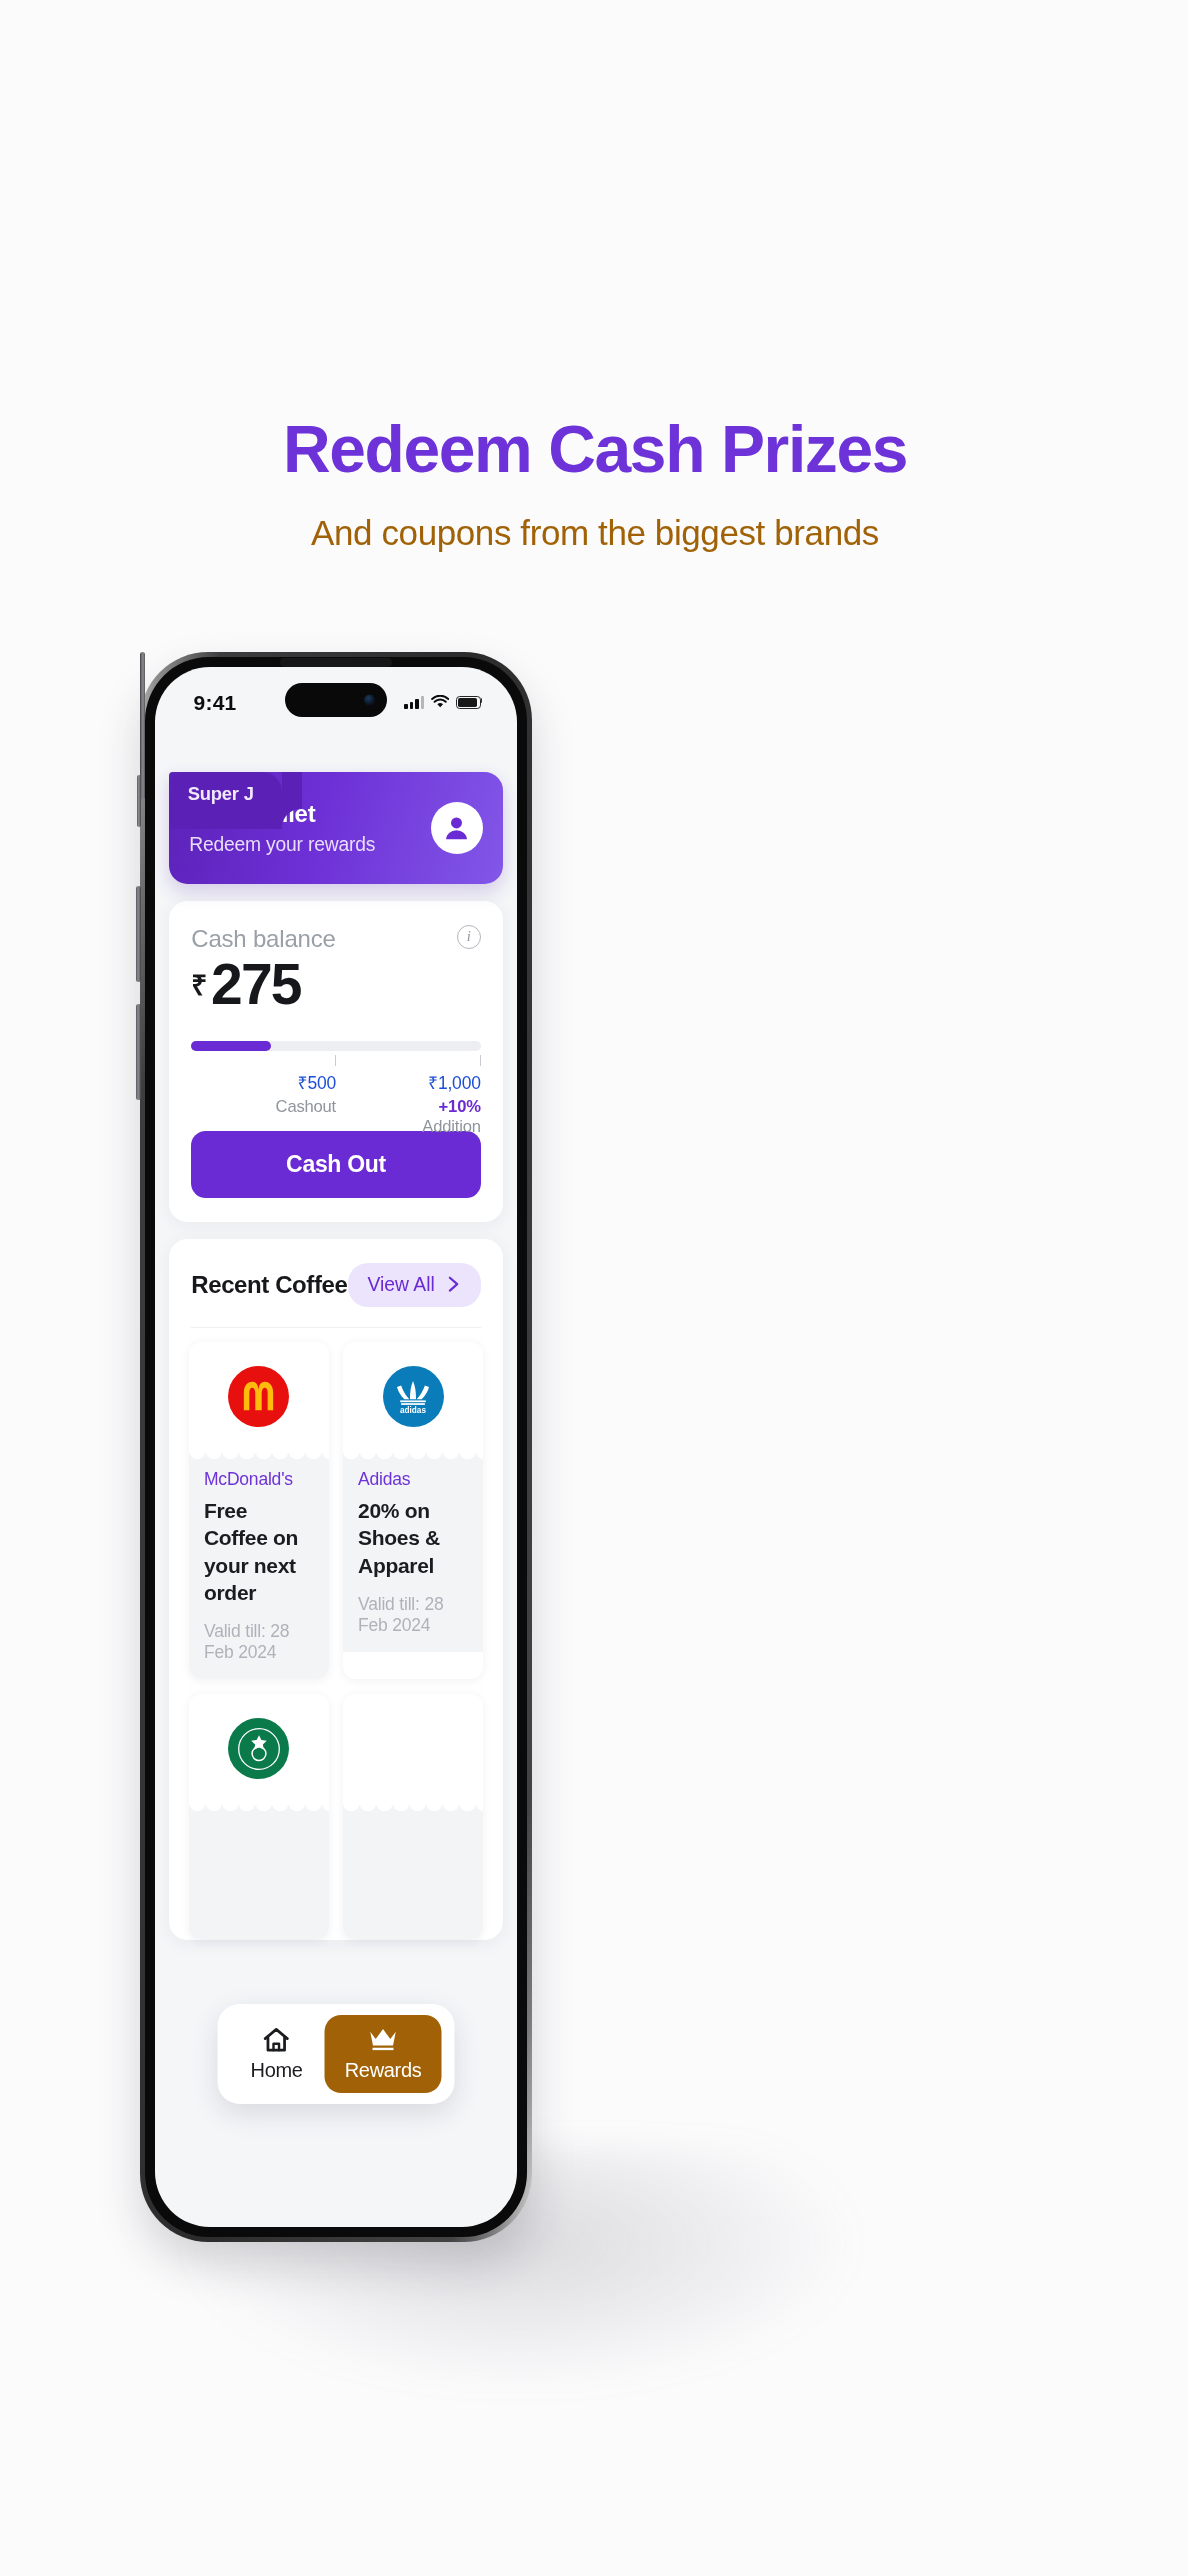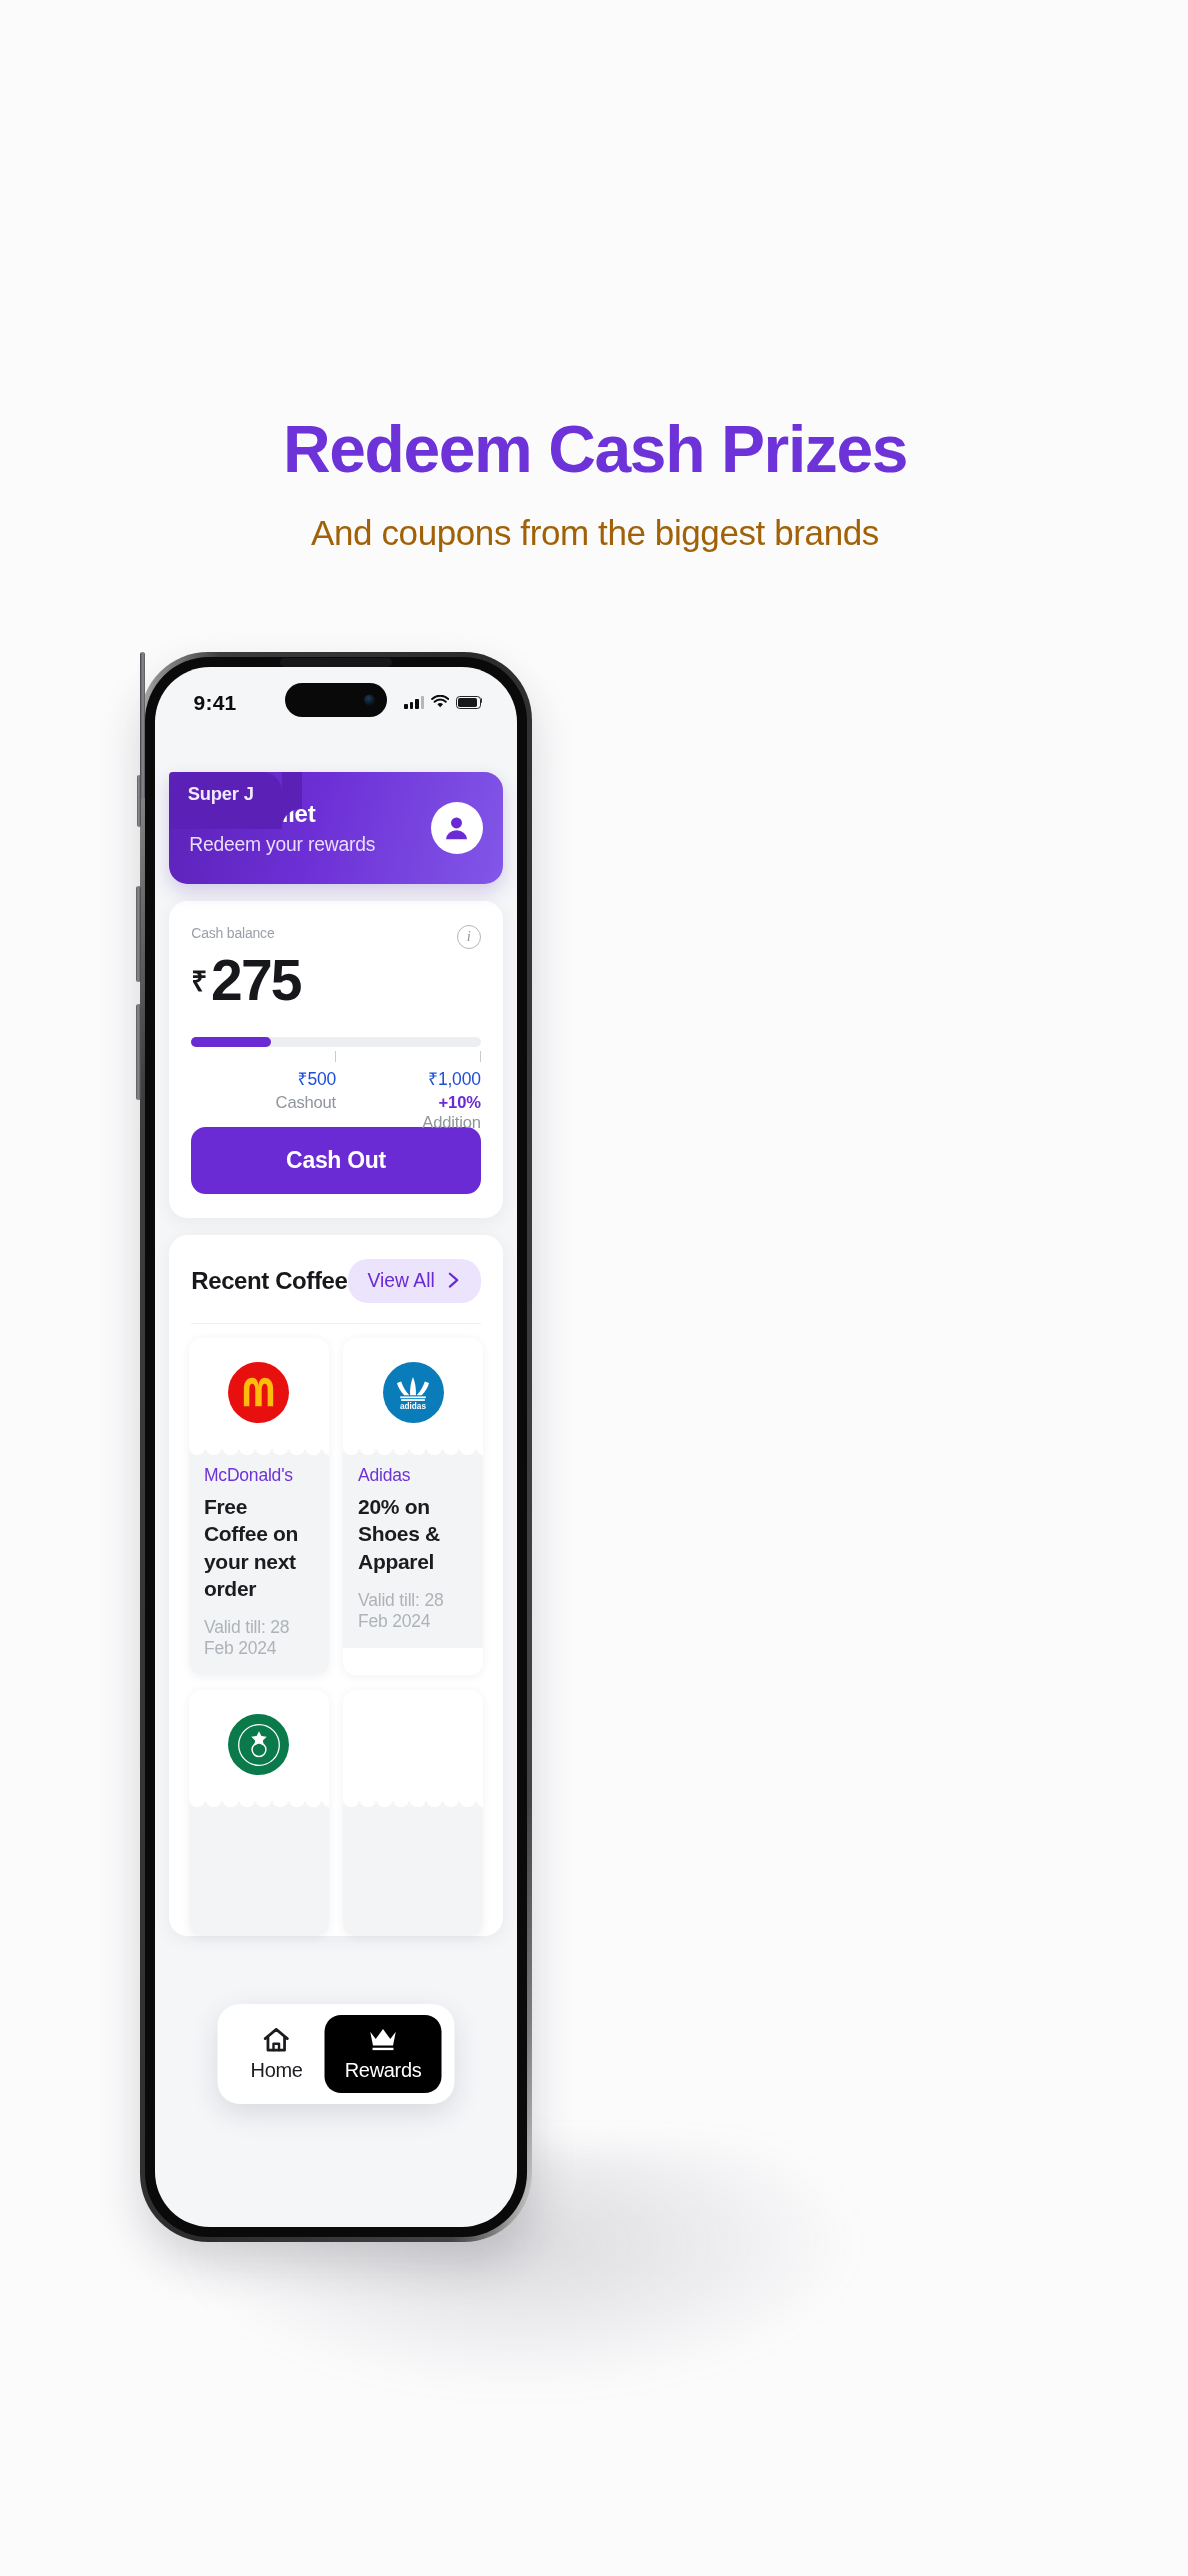--- a/index.html
+++ b/index.html
@@ -123,21 +123,21 @@
     width:52px; height:52px; border-radius:50%; background:#ffffff;
     display:flex; align-items:center; justify-content:center; flex:none;
   }
 
   .card {
     margin:16.6px 14.7px 0 14.7px; background:#ffffff; border-radius:18.4px;
     box-shadow:0 3.7px 16.6px rgba(30,30,60,0.055);
   }
   .balance-card { padding:24px 22px 24px 22px; }
   .bal-top { display:flex; align-items:flex-start; justify-content:space-between; }
-  .bal-label { color:#9aa0a8; font-size:14px; letter-spacing:-0.2px; }
+  .bal-label { color:#9aa0a8; font-size:24px; letter-spacing:-0.2px; }
   .info-icon {
     width:24px; height:24px; border:1.6px solid #b1b6bc; border-radius:50%;
     display:flex; align-items:center; justify-content:center;
     font-size:14.7px; color:#8f959c; font-style:italic; font-family:"Liberation Serif", serif;
   }
   .bal-amt { display:flex; align-items:flex-start; margin-top:3.7px; }
   .bal-cur { font-size:28px; font-weight:600; color:#17181b; margin-top:9.2px; }
   .bal-num { font-size:57px; font-weight:700; color:#17181b; line-height:1; letter-spacing:-1.8px; margin-left:3.7px; }
 
   .track { position:relative; margin-top:28px; height:10px; border-radius:5.5px; background:#eceef1; }
@@ -188,21 +188,21 @@
     display:flex; align-items:center; gap:2px;
     background:#ffffff; border-radius:22px; padding:11px 13px;
     box-shadow:0 9.2px 28px rgba(30,30,60,0.13);
     z-index:5;
   }
   .nav-item {
     display:flex; flex-direction:column; align-items:center; gap:5.5px;
     padding:11px 20px; border-radius:16.6px; border:none; background:transparent;
     font-family:inherit; cursor:pointer;
   }
-  .nav-item.active { background:#000000;text-decoration:underline; }
+  .nav-item.active { background:#a16207; }
   .nav-label { font-size:20px; color:#1b1c1f; letter-spacing:-0.3px; }
   .nav-item.active .nav-label { color:#ffffff; font-weight:500; }
 </style>
 </head>
 <body>
 
 <div class="promo">
   <div class="promo-title">Redeem Cash Prizes</div>
   <div class="promo-sub">And coupons from the biggest brands</div>
 </div>

